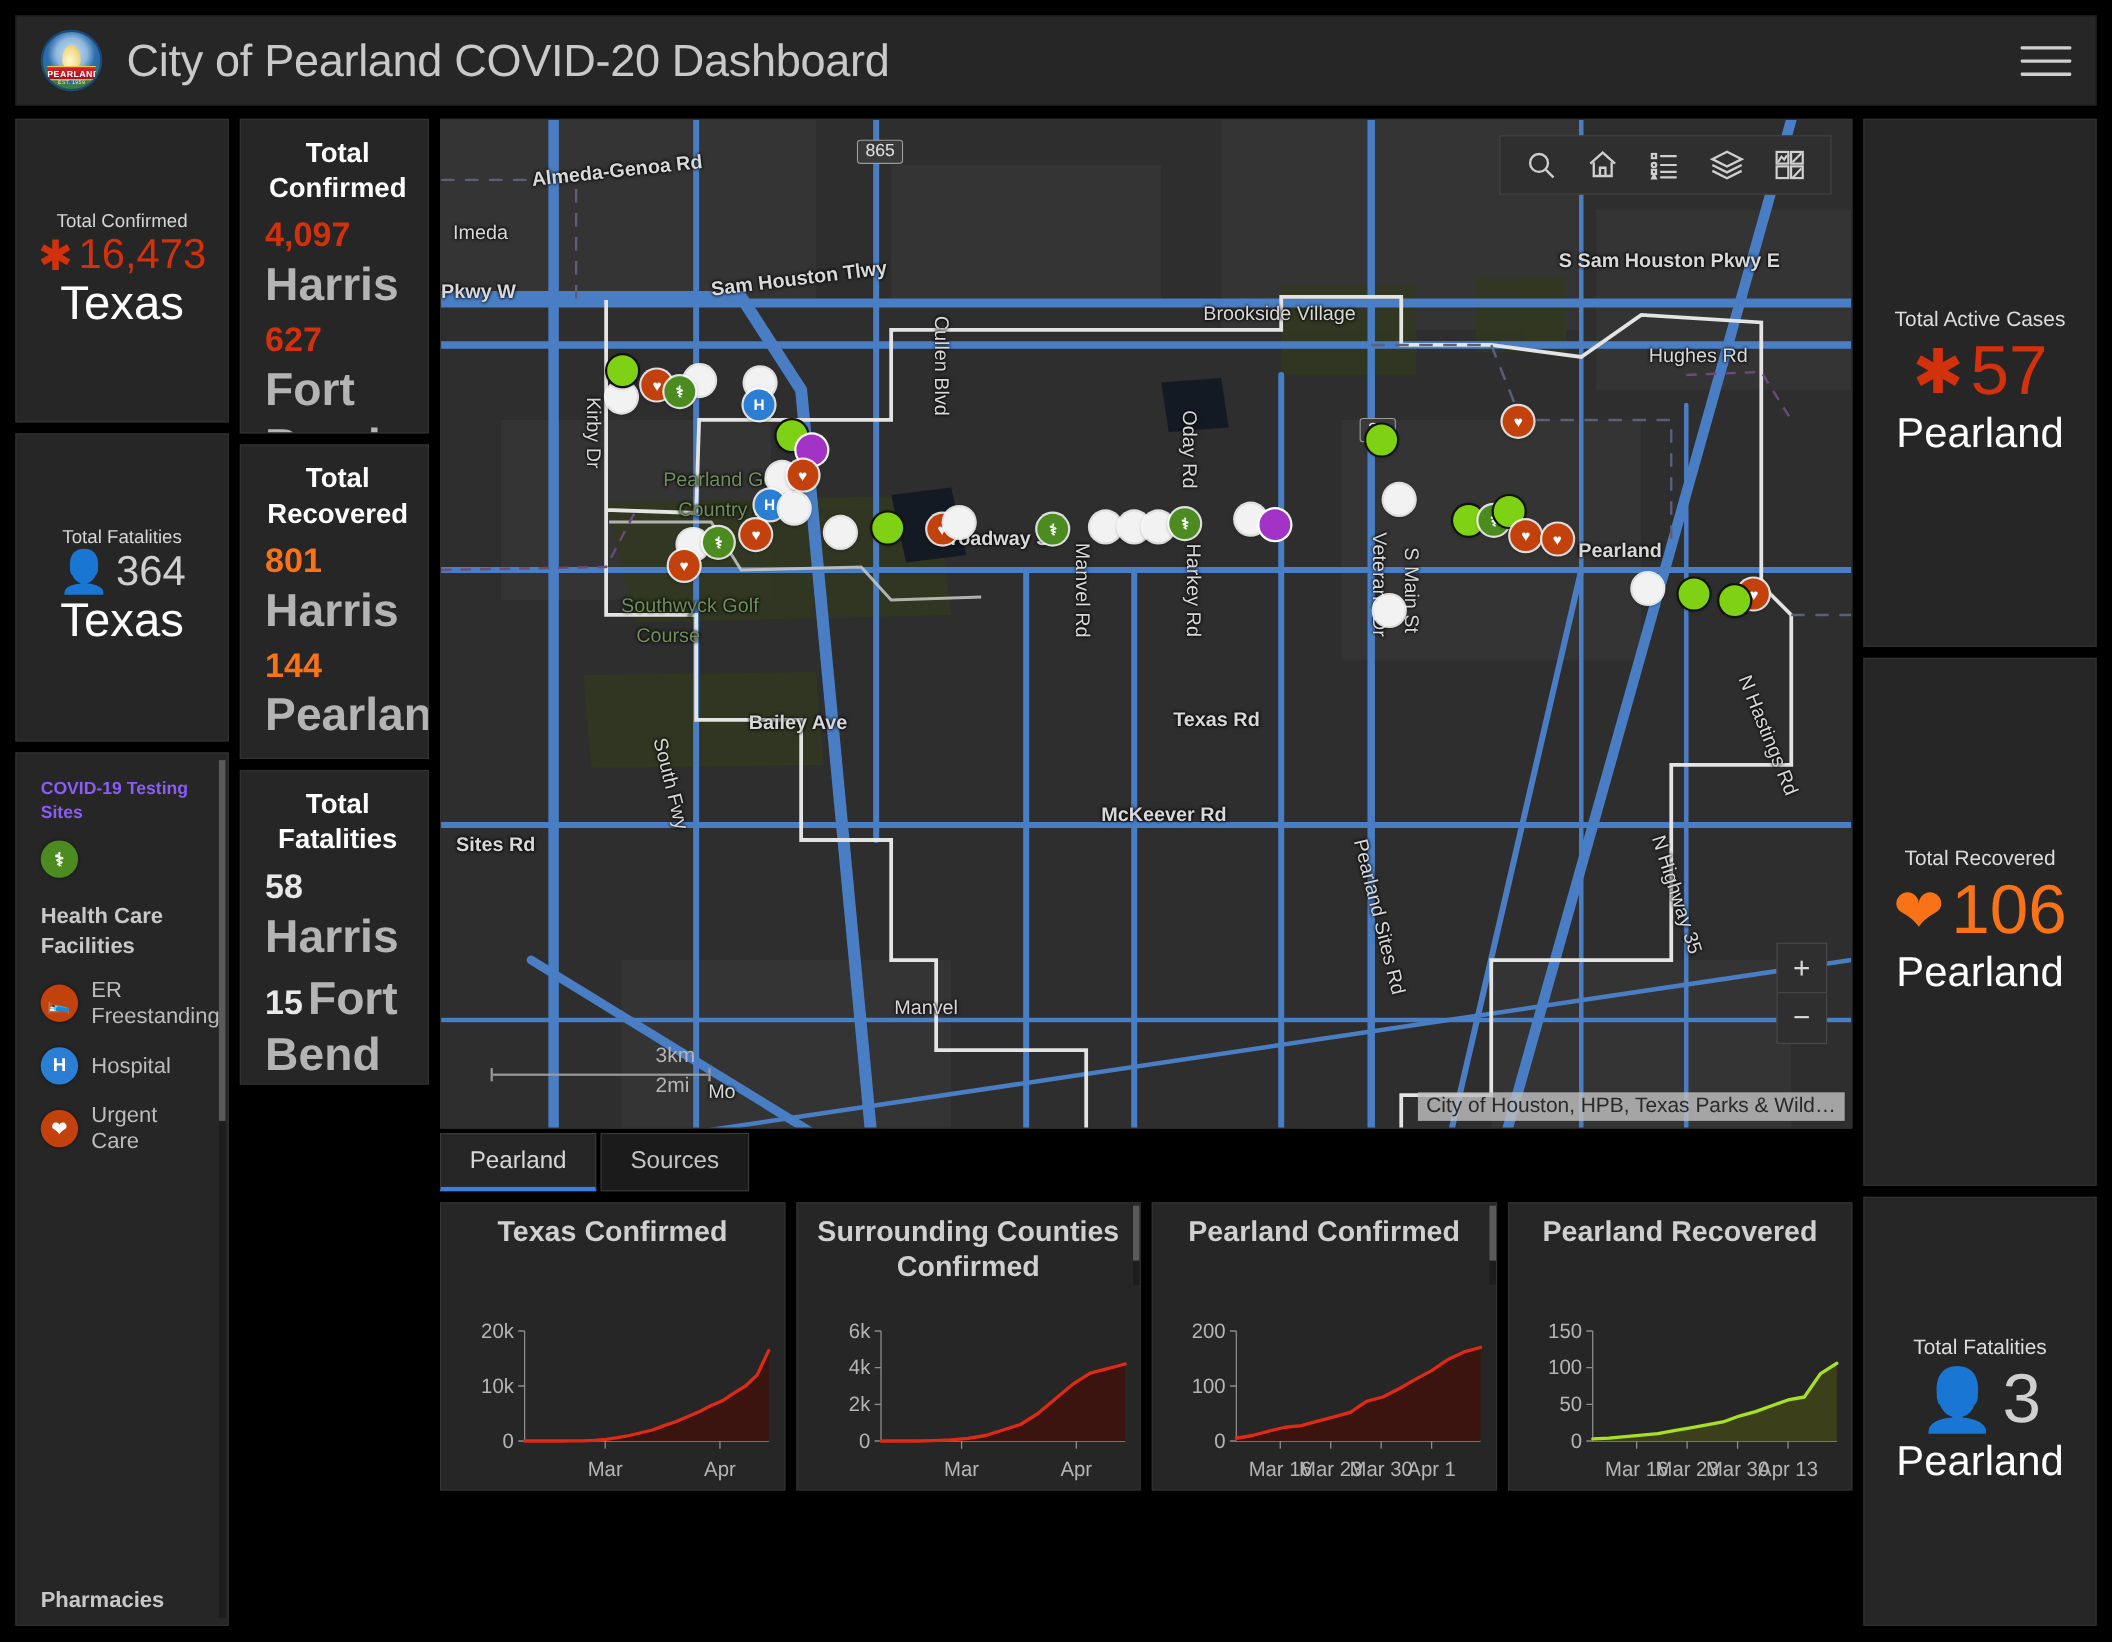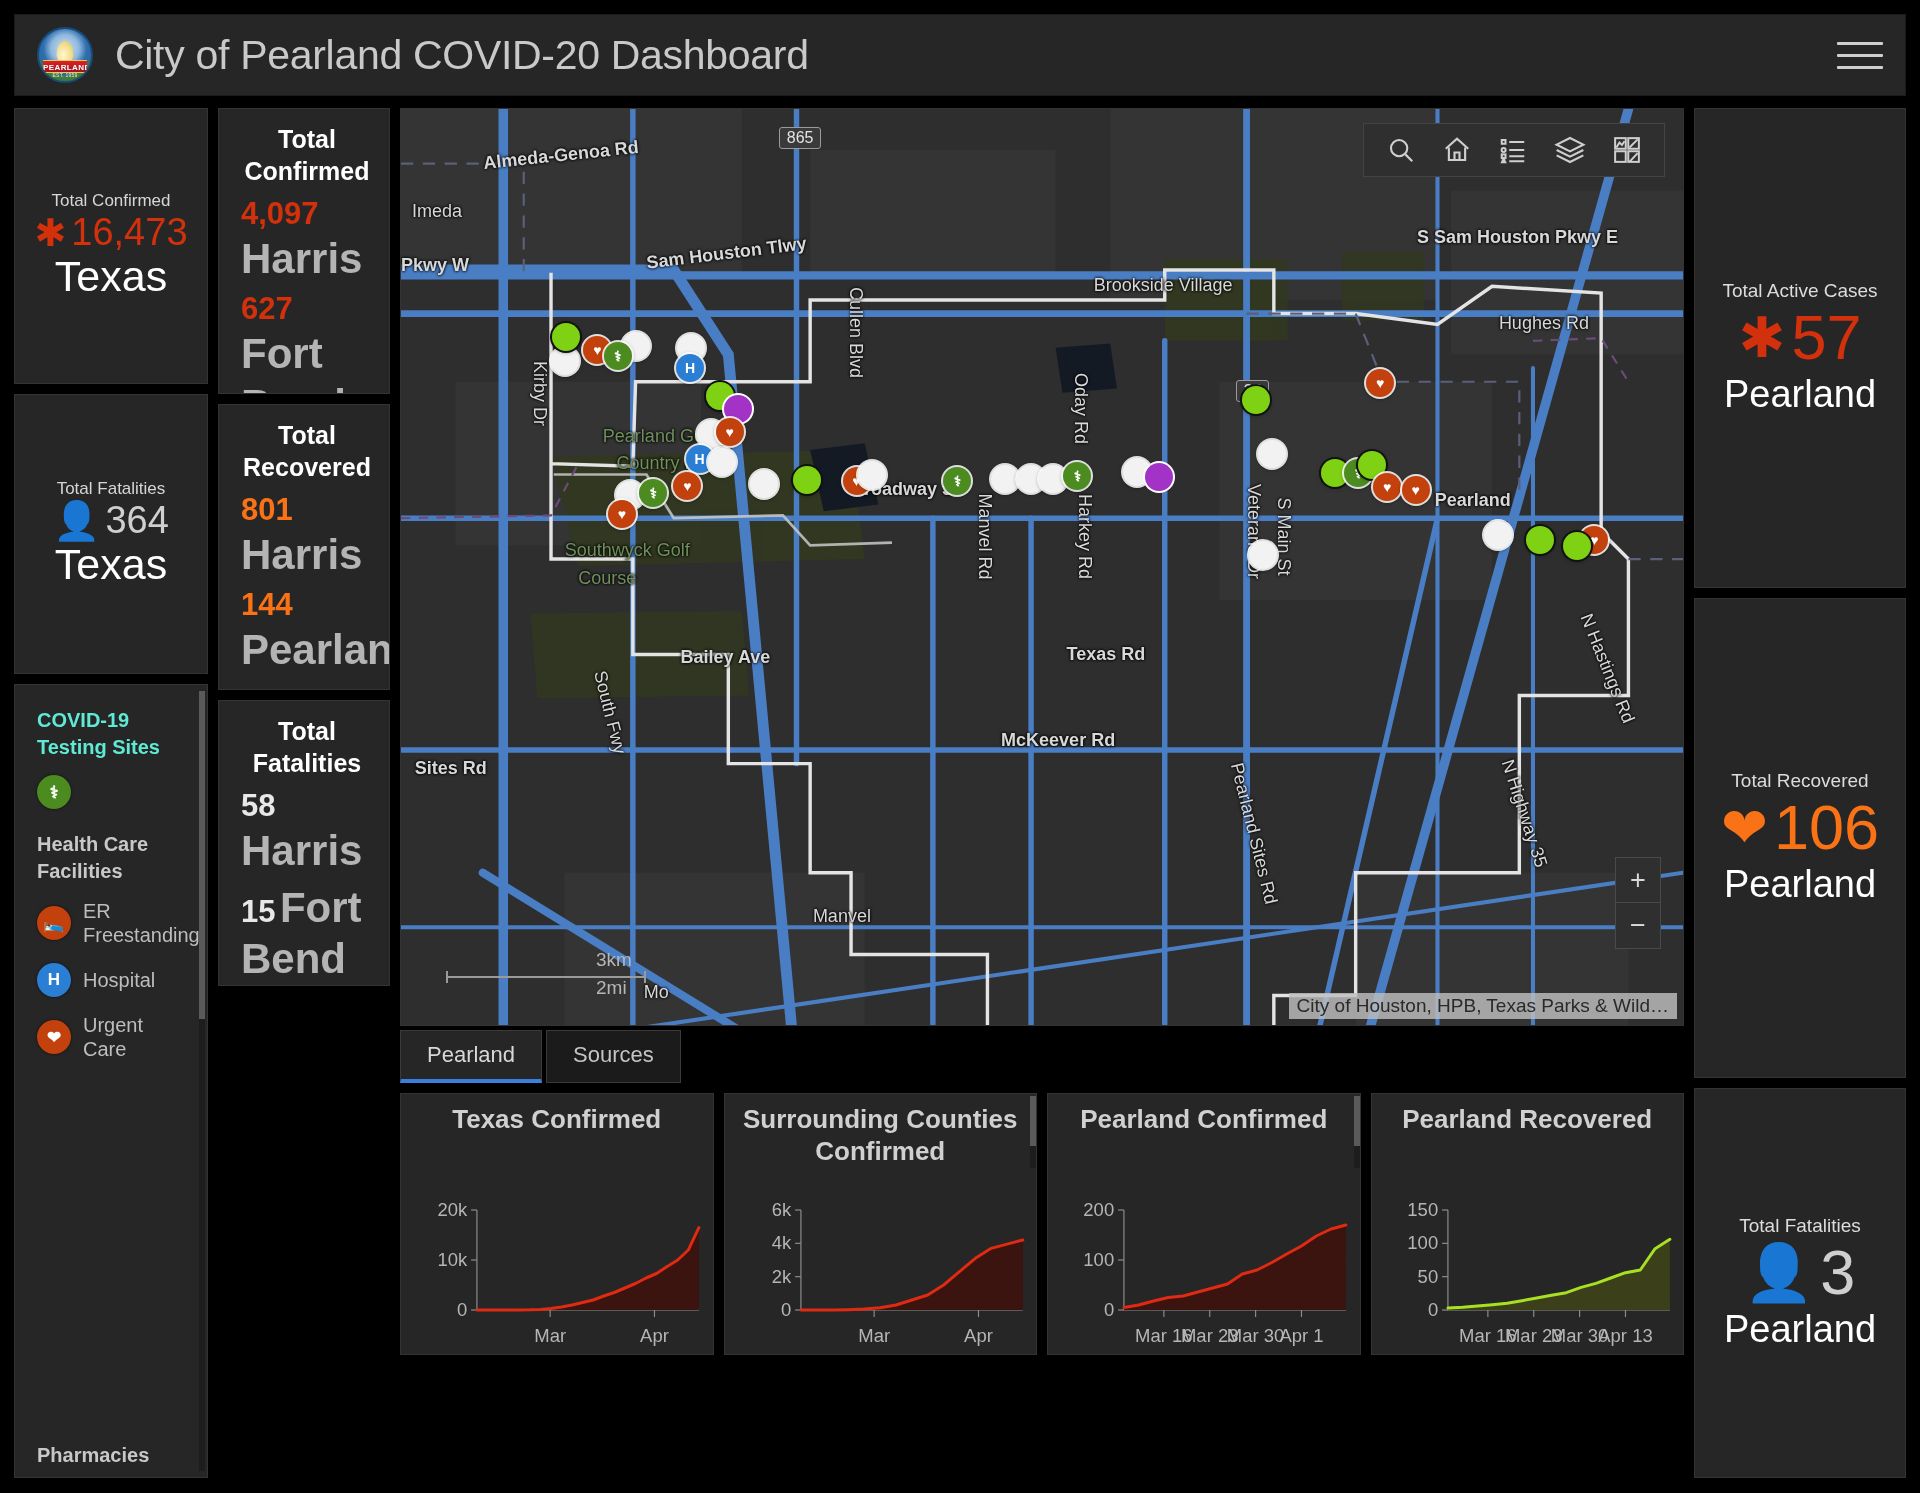--- a/index.html
+++ b/index.html
@@ -106,21 +106,21 @@
   .kpi-icon { font-size: 38px; line-height: 1; }
   .kpi-val { font-size: 38px; font-weight: 400; line-height: 1.05; }
   .kpi-sub { font-size: 43px; color: #fff; font-weight: 300; line-height: 1.1; }
   .red { color: #d3300c; }
   .green { color: #f97316; }
   .grey { color: #cfcfcf; }
 
   
   .legend-panel { padding: 22px 18px 0 22px; position: relative; }
   .legend-h {
-    color: #5eead4; font-size: 20px; font-weight: bold;
+    color: #8b5cf6; font-size: 16px; font-weight: bold;
     line-height: 1.35; margin-bottom: 14px;
   }
   .legend-h2 {
     color: #c8c8c8; font-size: 20px; font-weight: bold;
     line-height: 1.35; margin: 22px 0 14px 0;
   }
   .legend-row { display: flex; align-items: center; gap: 12px; margin-bottom: 16px; }
   .legend-txt { color: #bdbdbd; font-size: 20px; line-height: 1.2; }
   .lg-ico {
     width: 34px; height: 34px; border-radius: 50%;

